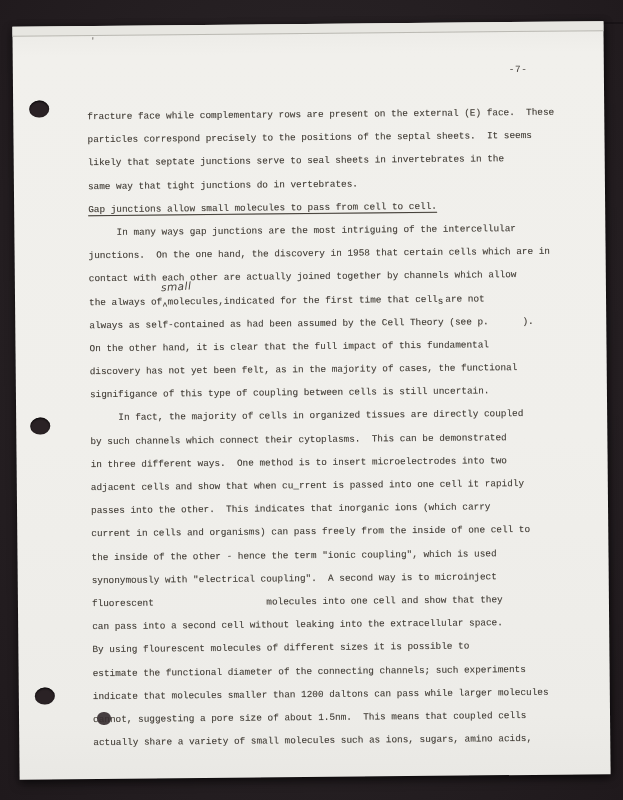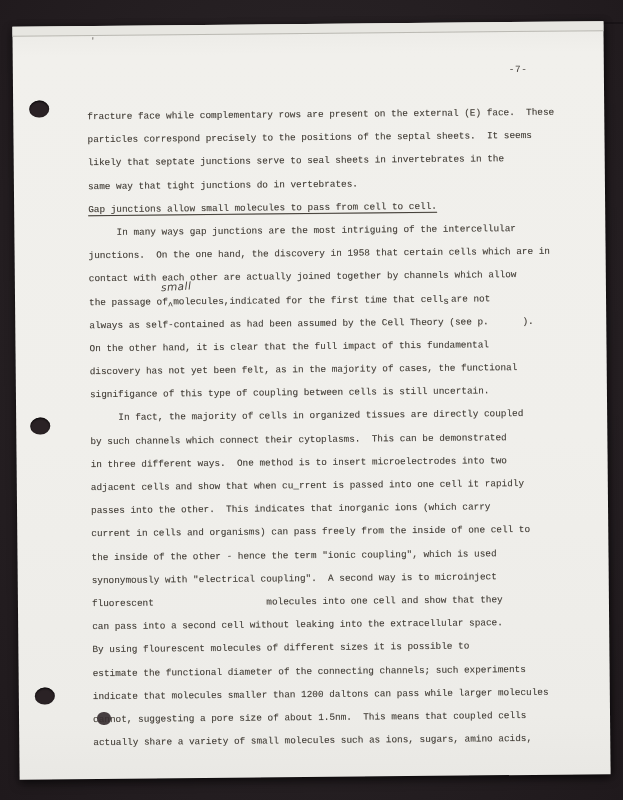--- a/index.html
+++ b/index.html
@@ -92,21 +92,21 @@
 
   <div class="text-block">
       <div class="line">fracture face while complementary rows are present on the external (E) face.  These</div>
       <div class="line">particles correspond precisely to the positions of the septal sheets.  It seems</div>
       <div class="line">likely that septate junctions serve to seal sheets in invertebrates in the</div>
       <div class="line">same way that tight junctions do in vertebrates.</div>
       <div class="line underline">Gap junctions allow small molecules to pass from cell to cell.</div>
       <div class="line">     In many ways gap junctions are the most intriguing of the intercellular</div>
       <div class="line">junctions.  On the one hand, the discovery in 1958 that certain cells which are in</div>
       <div class="line">contact with each other are actually joined together by channels which allow</div>
-      <div class="line"><span>the passage of</span><span class="caret">^</span><span>molecules,indicated for the first time that cell</span><span class="lowered">s</span><span>are not</span></div>
+      <div class="line"><span>the always of</span><span class="caret">^</span><span>molecules,indicated for the first time that cell</span><span class="lowered">s</span><span>are not</span></div>
       <div class="line">always as self-contained as had been assumed by the Cell Theory (see p.      ).</div>
       <div class="line">On the other hand, it is clear that the full impact of this fundamental</div>
       <div class="line">discovery has not yet been felt, as in the majority of cases, the functional</div>
       <div class="line">signifigance of this type of coupling between cells is still uncertain.</div>
       <div class="line">     In fact, the majority of cells in organized tissues are directly coupled</div>
       <div class="line">by such channels which connect their cytoplasms.  This can be demonstrated</div>
       <div class="line">in three different ways.  One method is to insert microelectrodes into two</div>
       <div class="line">adjacent cells and show that when cu_rrent is passed into one cell it rapidly</div>
       <div class="line">passes into the other.  This indicates that inorganic ions (which carry</div>
       <div class="line">current in cells and organisms) can pass freely from the inside of one cell to</div>

